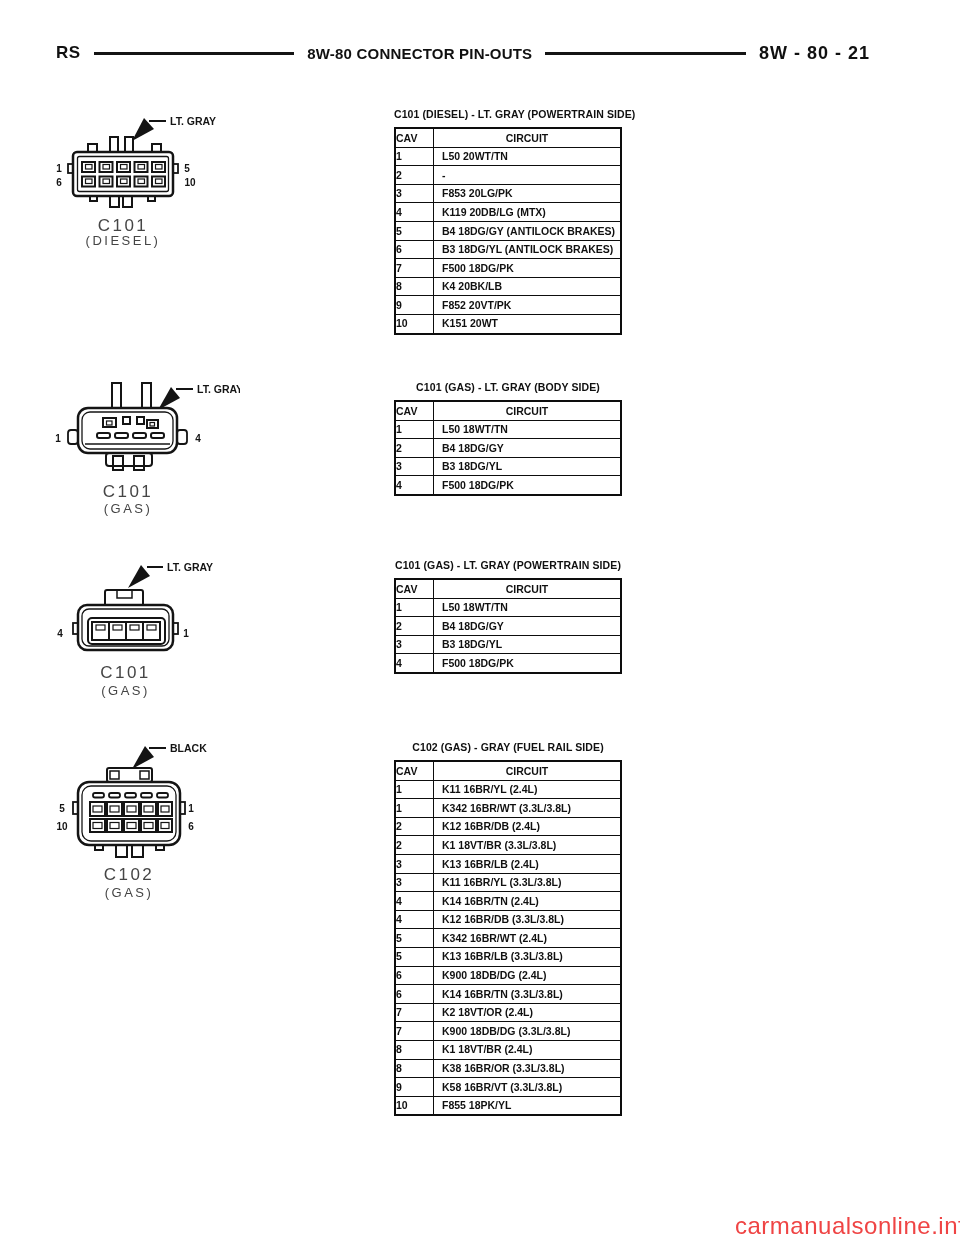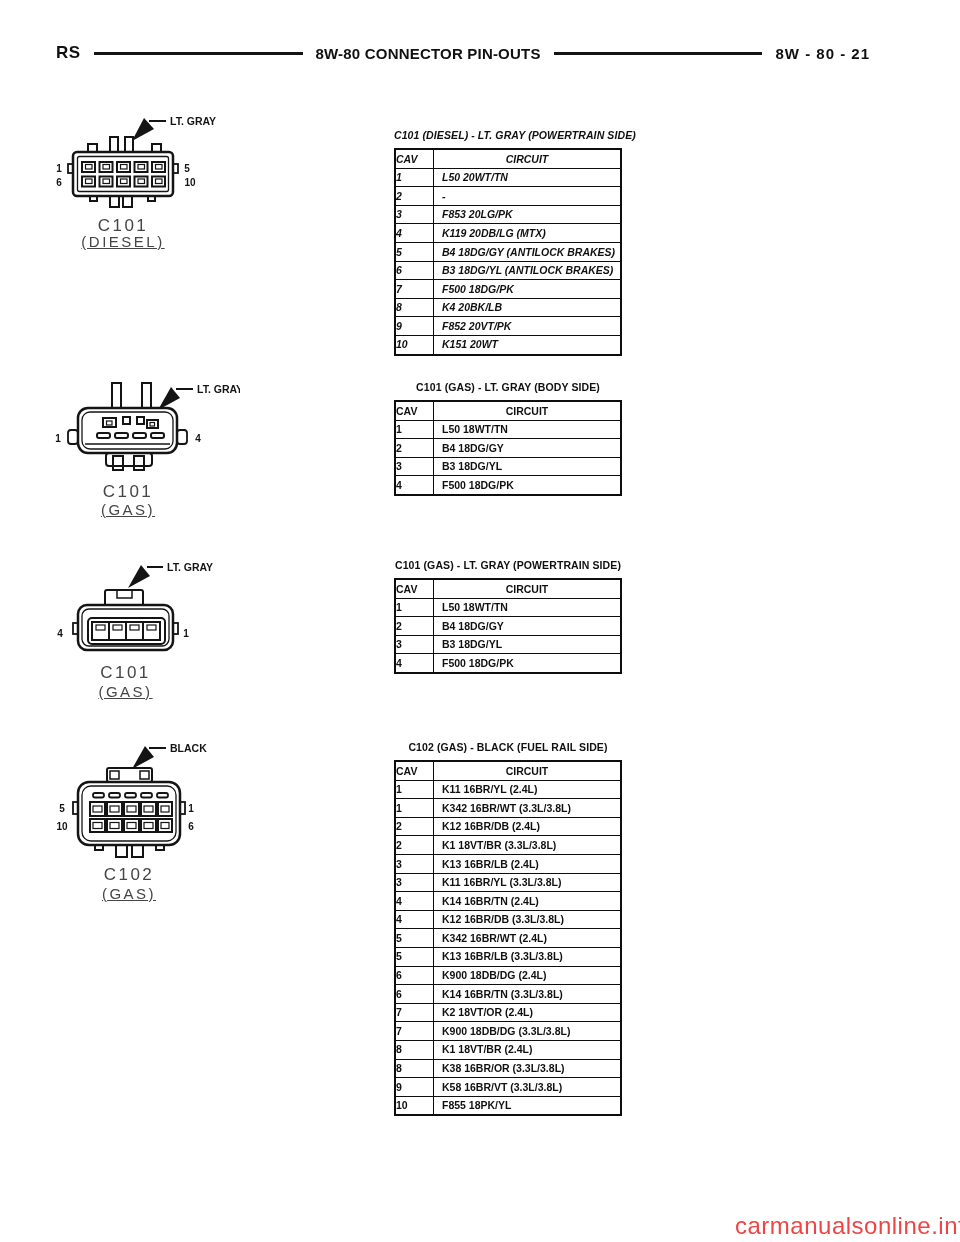--- a/index.html
+++ b/index.html
@@ -5,29 +5,29 @@
   html,body {margin:0; padding:0; background:#ffffff;}
   .page {position:relative; width:960px; height:1242px; background:#ffffff;
          font-family:"Liberation Sans", sans-serif; overflow:hidden; color:#111;padding-left:24px;}
 
   
   .page-header {position:absolute; left:56px; top:42px; width:814px; height:22px;
                 display:flex; align-items:center; font-weight:bold; color:#101010;}
   .header-rule {flex:1; height:3px; background:#141414; margin:0 13px;}
   .header-code {font-size:17px; letter-spacing:0.5px;}
   .header-title {font-size:15px; white-space:nowrap; letter-spacing:0.2px;}
-  .header-page {font-size:15px; white-space:nowrap; letter-spacing:1px;}
+  .header-page {font-size:18px; white-space:nowrap; letter-spacing:1px;}
 
   
   .connector {position:absolute;}
   .connector svg {display:block;}
   .connector svg text {font-family:"Liberation Sans", sans-serif; font-weight:bold; fill:#141414;}
   .conn-caption {position:absolute; text-align:center; color:#454545;
                  font-size:17px; letter-spacing:2.5px; white-space:nowrap;}
-  .conn-variant {font-size:15px; letter-spacing:2.5px;text-decoration:underline;}
+  .conn-variant {font-size:13px; letter-spacing:2.5px;}
 
   
   .table-block {position:absolute; width:228px;}
   .table-title {font-size:10.5px; font-weight:bold; text-align:center; white-space:nowrap;
                 margin-bottom:7px; color:#101010; letter-spacing:0.1px;}
   table.pin-table {border-collapse:collapse; width:228px; border:2px solid #0d0d0d;
                    table-layout:fixed;}
   .pin-table th, .pin-table td {border:1px solid #0d0d0d; font-size:10.5px; font-weight:bold;
                    color:#101010; height:17.6px; padding:0; line-height:1;}
   .pin-table th {}
@@ -232,21 +232,21 @@
       </g>
       <text x="12" y="74" font-size="10" text-anchor="middle">5</text>
       <text x="141" y="74" font-size="10" text-anchor="middle">1</text>
       <text x="12" y="92" font-size="10" text-anchor="middle">10</text>
       <text x="141" y="92" font-size="10" text-anchor="middle">6</text>
     </svg>
     <div class="conn-caption" style="left:23px; top:127px; width:112px;">C102</div>
     <div class="conn-caption conn-variant" style="left:23px; top:147px; width:112px;">(GAS)</div>
   </div>
 
-  <div class="table-block" style="left:394px; top:129px;font-style:italic;">
+  <div class="table-block" style="left:394px; top:108px;">
     <div class="table-title">C101 (DIESEL) - LT. GRAY (POWERTRAIN SIDE)</div>
     <table class="pin-table">
       <thead>
           <tr>
             <th>CAV</th>
             <th>CIRCUIT</th>
           </tr>
         </thead>
       <tbody>
           <tr>
@@ -347,21 +347,21 @@
           </tr>
           <tr>
             <td>4</td>
             <td>F500 18DG/PK</td>
           </tr>
         </tbody>
     </table>
   </div>
 
   <div class="table-block" style="left:394px; top:741px;">
-    <div class="table-title">C102 (GAS) - BLACK (FUEL RAIL SIDE)</div>
+    <div class="table-title">C102 (GAS) - GRAY (FUEL RAIL SIDE)</div>
     <table class="pin-table">
       <thead>
           <tr>
             <th>CAV</th>
             <th>CIRCUIT</th>
           </tr>
         </thead>
       <tbody>
           <tr>
             <td>1</td>

